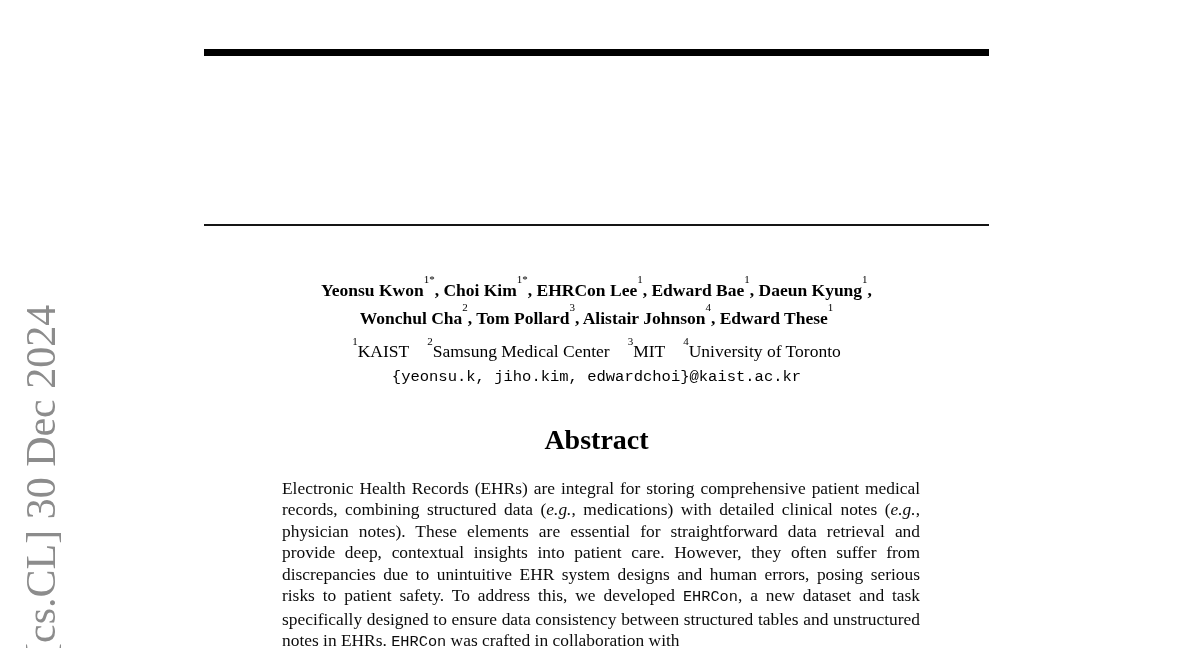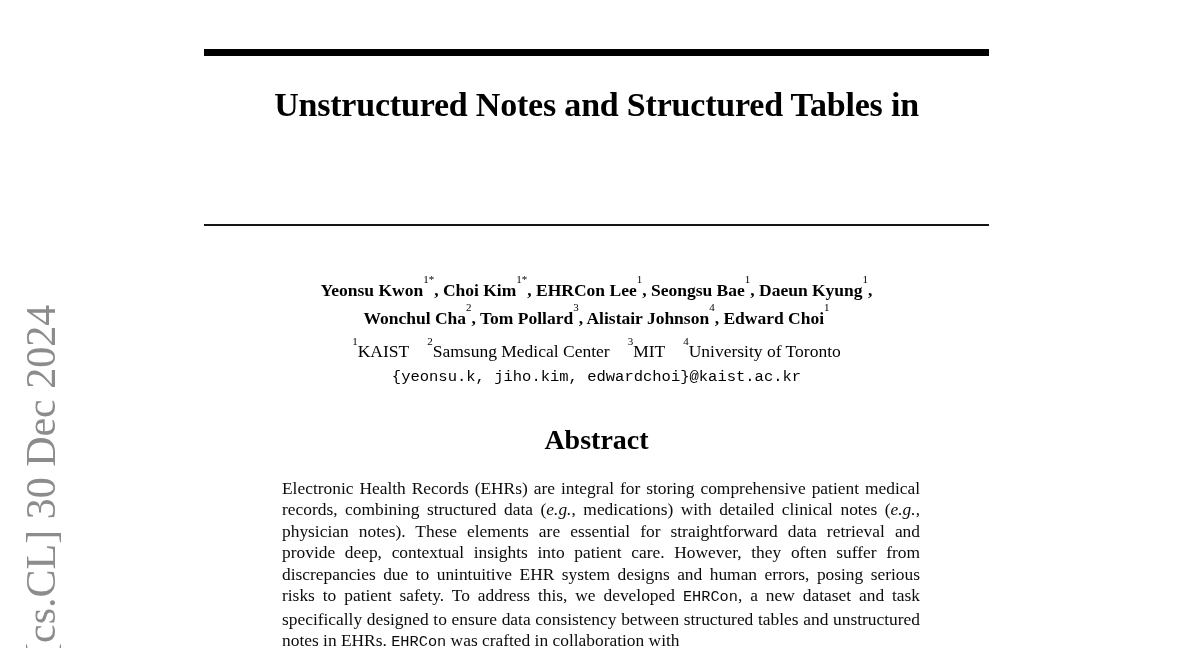--- a/index.html
+++ b/index.html
@@ -99,35 +99,34 @@
 </head>
 <body>
 
 <div class="page">
 
   <div class="watermark" style="color: rgb(140, 140, 140);">[cs.CL] 30 Dec 2024</div>
 
   <div class="rule-thick"></div>
 
   <div class="title-block">
-    <div>Unstructured Notes and Structured Tables in</div>
   </div>
 
   <div class="rule-thin"></div>
 
   <div class="authors-block">
     <div class="author-line"><span><span>Yeonsu Kwon</span><sup class="sup">1*</sup><span>,</span></span>
       <span><span>Choi Kim</span><sup class="sup">1*</sup><span>,</span></span>
       <span><span>EHRCon Lee</span><sup class="sup">1</sup><span>,</span></span>
-      <span><span>Seongsu Bae</span><sup class="sup">1</sup><span>,</span></span>
+      <span><span>Edward Bae</span><sup class="sup">1</sup><span>,</span></span>
       <span><span>Daeun Kyung</span><sup class="sup">1</sup><span>,</span></span></div>
     <div class="author-line"><span><span>Wonchul Cha</span><sup class="sup">2</sup><span>,</span></span>
       <span><span>Tom Pollard</span><sup class="sup">3</sup><span>,</span></span>
       <span><span>Alistair Johnson</span><sup class="sup">4</sup><span>,</span></span>
-      <span><span>Edward Choi</span><sup class="sup">1</sup><span></span></span></div>
+      <span><span>Edward These</span><sup class="sup">1</sup><span></span></span></div>
     <div class="affil-line"><span class="affil"><sup class="sup">1</sup><span>KAIST</span></span><span class="affil"><sup class="sup">2</sup><span>Samsung Medical Center</span></span><span class="affil"><sup class="sup">3</sup><span>MIT</span></span><span class="affil"><sup class="sup">4</sup><span>University of Toronto</span></span></div>
     <div class="email-line">{yeonsu.k, jiho.kim, edwardchoi}@kaist.ac.kr</div>
   </div>
 
   <div class="abstract-heading">Abstract</div>
 
   <div class="abstract-body"><span class="seg-n">Electronic Health Records (EHRs) are integral for storing comprehensive patient medical records, combining structured data (</span><span class="seg-i">e.g.</span><span class="seg-n">, medications) with detailed clinical notes (</span><span class="seg-i">e.g.</span><span class="seg-n">, physician notes). These elements are essential for straightforward data retrieval and provide deep, contextual insights into patient care. However, they often suffer from discrepancies due to unintuitive EHR system designs and human errors, posing serious risks to patient safety. To address this, we developed </span><span class="seg-m">EHRCon</span><span class="seg-n">, a new dataset and task specifically designed to ensure data consistency between structured tables and unstructured notes in EHRs. </span><span class="seg-m">EHRCon</span><span class="seg-n"> was crafted in collaboration with</span></div>
 
 </div>
 

